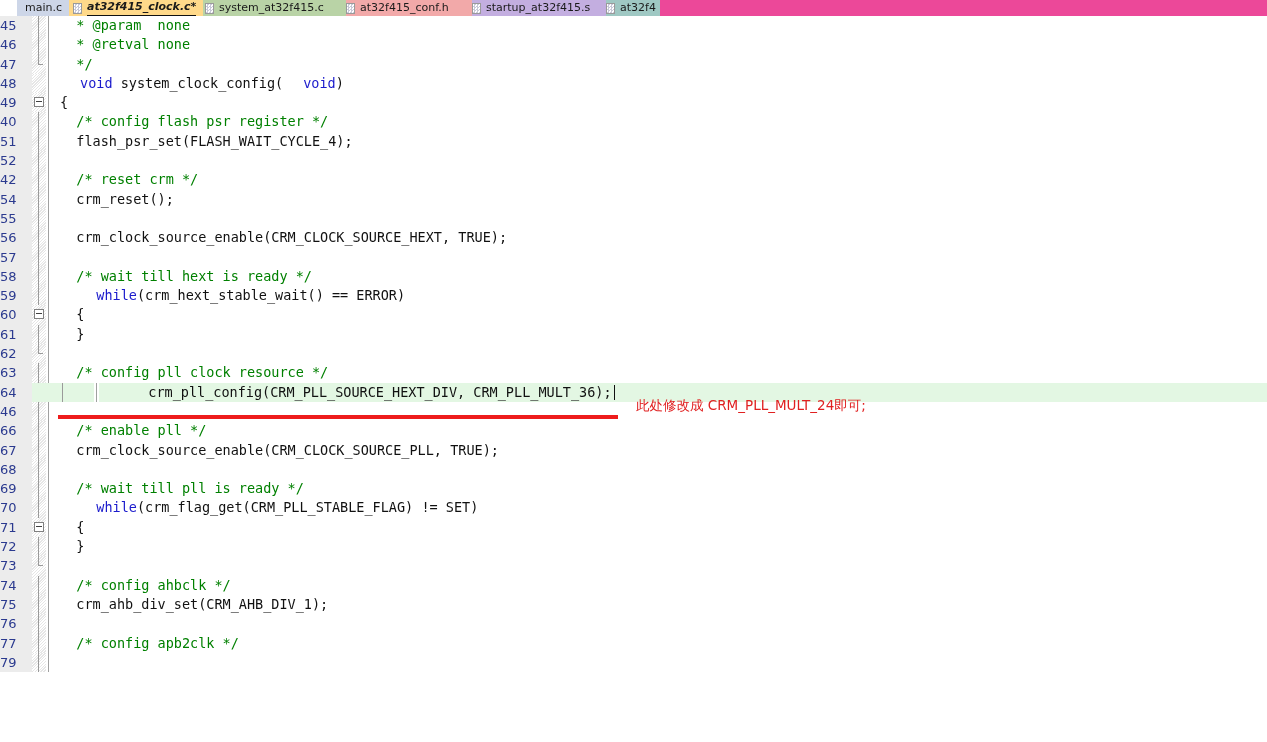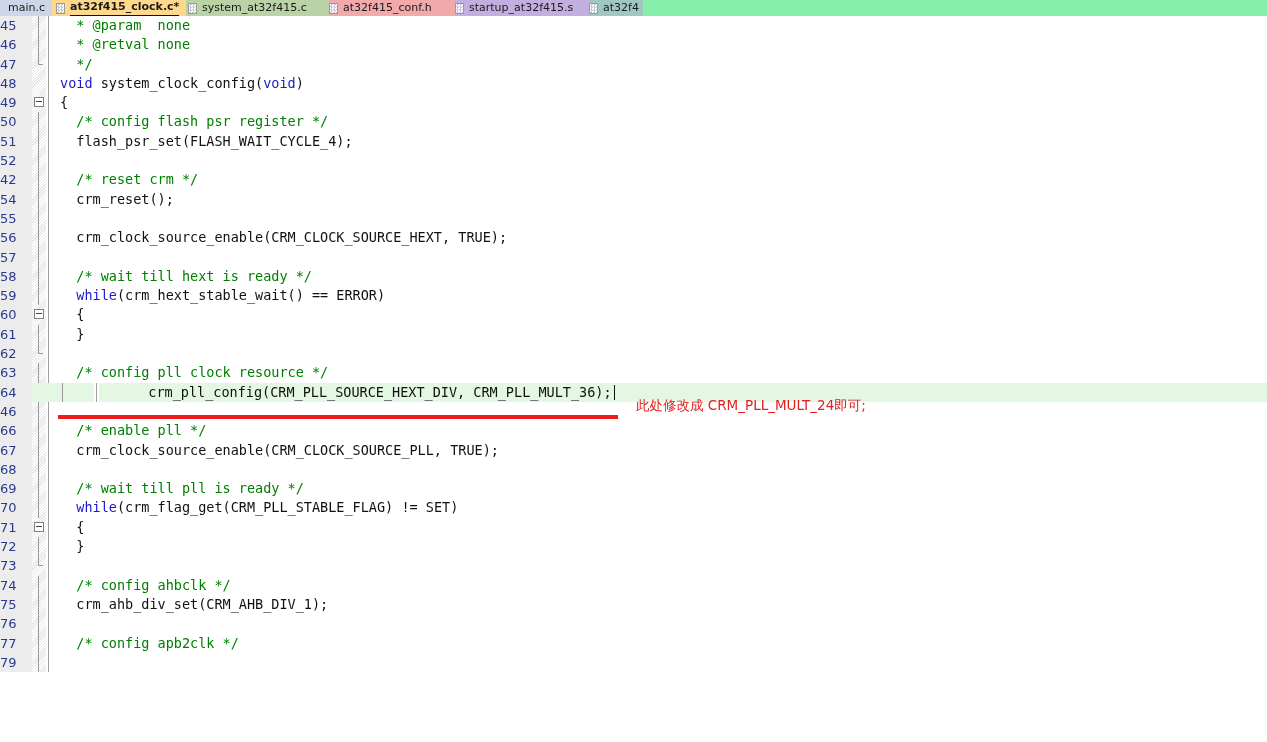--- a/index.html
+++ b/index.html
@@ -11,24 +11,25 @@
     width: 1267px;
     height: 742px;
     overflow: hidden;
     font-family: "DejaVu Sans Mono", monospace;
   }
 
   
   .tabbar {
     position: relative;
     height: 16px;
-    background: #86efac;
+    background: #ec4899;
     overflow: hidden;
     white-space: nowrap;
     font-family: "DejaVu Sans", sans-serif;
+    margin-left: 17px;
   }
   .tab {
     position: absolute;
     top: 0;
     height: 16px;
     line-height: 16px;
     font-size: 11px;
     color: #1a1a1a;
     padding: 0 6px 0 4px;
     box-sizing: border-box;
@@ -53,20 +54,21 @@
     background:
       repeating-conic-gradient(#c8c8d8 0% 25%, #ffffff 0% 50%) 0 0/3px 3px;
     border: 1px solid #9a9a9a;
     box-sizing: border-box;
   }
   .tab-label { position: relative; z-index: 2; }
   .tab.active .tab-label {
     font-weight: bold;
     border-bottom: 2px solid #111111;
     padding-bottom: 0px;
+    font-style: italic;
   }
   .tab.first { padding-left: 8px; }
 
   
   .editor {
     position: relative;
     height: 726px;
     background: #ffffff;
     overflow: hidden;
   }
@@ -156,21 +158,21 @@
   .foldend::after {
     content: "";
     position: absolute;
     left: 0; top: 9px;
     width: 5px; height: 1px;
     background: #9a9a9a;
   }
 
   
   .c-comment { color: #008000; }
-  .c-kw { color: #1b1bcc; }
+  .c-kw { color: #1b1bcc; margin-left: 20px; }
   .c-plain { color: #111111; }
 
   
   .caret {
     display: inline-block;
     width: 1px;
     height: 15px;
     background: #111111;
     vertical-align: -3px;
     margin: 0 2px;
@@ -230,21 +232,21 @@
     </div>
   </div>
 
 <div class="editor">
   <div id="code-lines">
       <div class="coderow"><div class="gutter-num">45</div><div class="gutter-fold"><span class="foldline"></span></div><div class="gutter-sep"></div><div class="code"><span class="c-comment">  * </span><span class="c-comment">@param  none</span></div></div>
       <div class="coderow"><div class="gutter-num">46</div><div class="gutter-fold"><span class="foldline"></span></div><div class="gutter-sep"></div><div class="code"><span class="c-comment">  * @retval none</span></div></div>
       <div class="coderow"><div class="gutter-num">47</div><div class="gutter-fold"><span class="foldend"></span></div><div class="gutter-sep"></div><div class="code"><span class="c-comment">  */</span></div></div>
       <div class="coderow"><div class="gutter-num">48</div><div class="gutter-fold"></div><div class="gutter-sep"></div><div class="code"><span class="c-kw">void</span><span class="c-plain"> system_clock_config(</span><span class="c-kw">void</span><span class="c-plain">)</span></div></div>
       <div class="coderow"><div class="gutter-num">49</div><div class="gutter-fold"><span class="foldbox"></span></div><div class="gutter-sep"></div><div class="code"><span class="c-plain">{</span></div></div>
-      <div class="coderow"><div class="gutter-num">50</div><div class="gutter-fold"><span class="foldline"></span></div><div class="gutter-sep"></div><div class="code"><span class="c-comment">  /* config flash psr register */</span></div></div>
+      <div class="coderow"><div class="gutter-num">40</div><div class="gutter-fold"><span class="foldline"></span></div><div class="gutter-sep"></div><div class="code"><span class="c-comment">  /* config flash psr register */</span></div></div>
       <div class="coderow"><div class="gutter-num">51</div><div class="gutter-fold"><span class="foldline"></span></div><div class="gutter-sep"></div><div class="code"><span class="c-plain">  flash_psr_set(FLASH_WAIT_CYCLE_4);</span></div></div>
       <div class="coderow"><div class="gutter-num">52</div><div class="gutter-fold"><span class="foldline"></span></div><div class="gutter-sep"></div><div class="code"><span class="c-plain"></span></div></div>
       <div class="coderow"><div class="gutter-num">42</div><div class="gutter-fold"><span class="foldline"></span></div><div class="gutter-sep"></div><div class="code"><span class="c-comment">  /* reset crm */</span></div></div>
       <div class="coderow"><div class="gutter-num">54</div><div class="gutter-fold"><span class="foldline"></span></div><div class="gutter-sep"></div><div class="code"><span class="c-plain">  crm_reset();</span></div></div>
       <div class="coderow"><div class="gutter-num">55</div><div class="gutter-fold"><span class="foldline"></span></div><div class="gutter-sep"></div><div class="code"><span class="c-plain"></span></div></div>
       <div class="coderow"><div class="gutter-num">56</div><div class="gutter-fold"><span class="foldline"></span></div><div class="gutter-sep"></div><div class="code"><span class="c-plain">  crm_clock_source_enable(CRM_CLOCK_SOURCE_HEXT, TRUE);</span></div></div>
       <div class="coderow"><div class="gutter-num">57</div><div class="gutter-fold"><span class="foldline"></span></div><div class="gutter-sep"></div><div class="code"><span class="c-plain"></span></div></div>
       <div class="coderow"><div class="gutter-num">58</div><div class="gutter-fold"><span class="foldline"></span></div><div class="gutter-sep"></div><div class="code"><span class="c-comment">  /* wait till hext is ready */</span></div></div>
       <div class="coderow"><div class="gutter-num">59</div><div class="gutter-fold"><span class="foldline"></span></div><div class="gutter-sep"></div><div class="code"><span class="c-plain">  </span><span class="c-kw">while</span><span class="c-plain">(crm_hext_stable_wait() == ERROR)</span></div></div>
       <div class="coderow"><div class="gutter-num">60</div><div class="gutter-fold"><span class="foldbox"></span></div><div class="gutter-sep"></div><div class="code"><span class="c-plain">  {</span></div></div>

